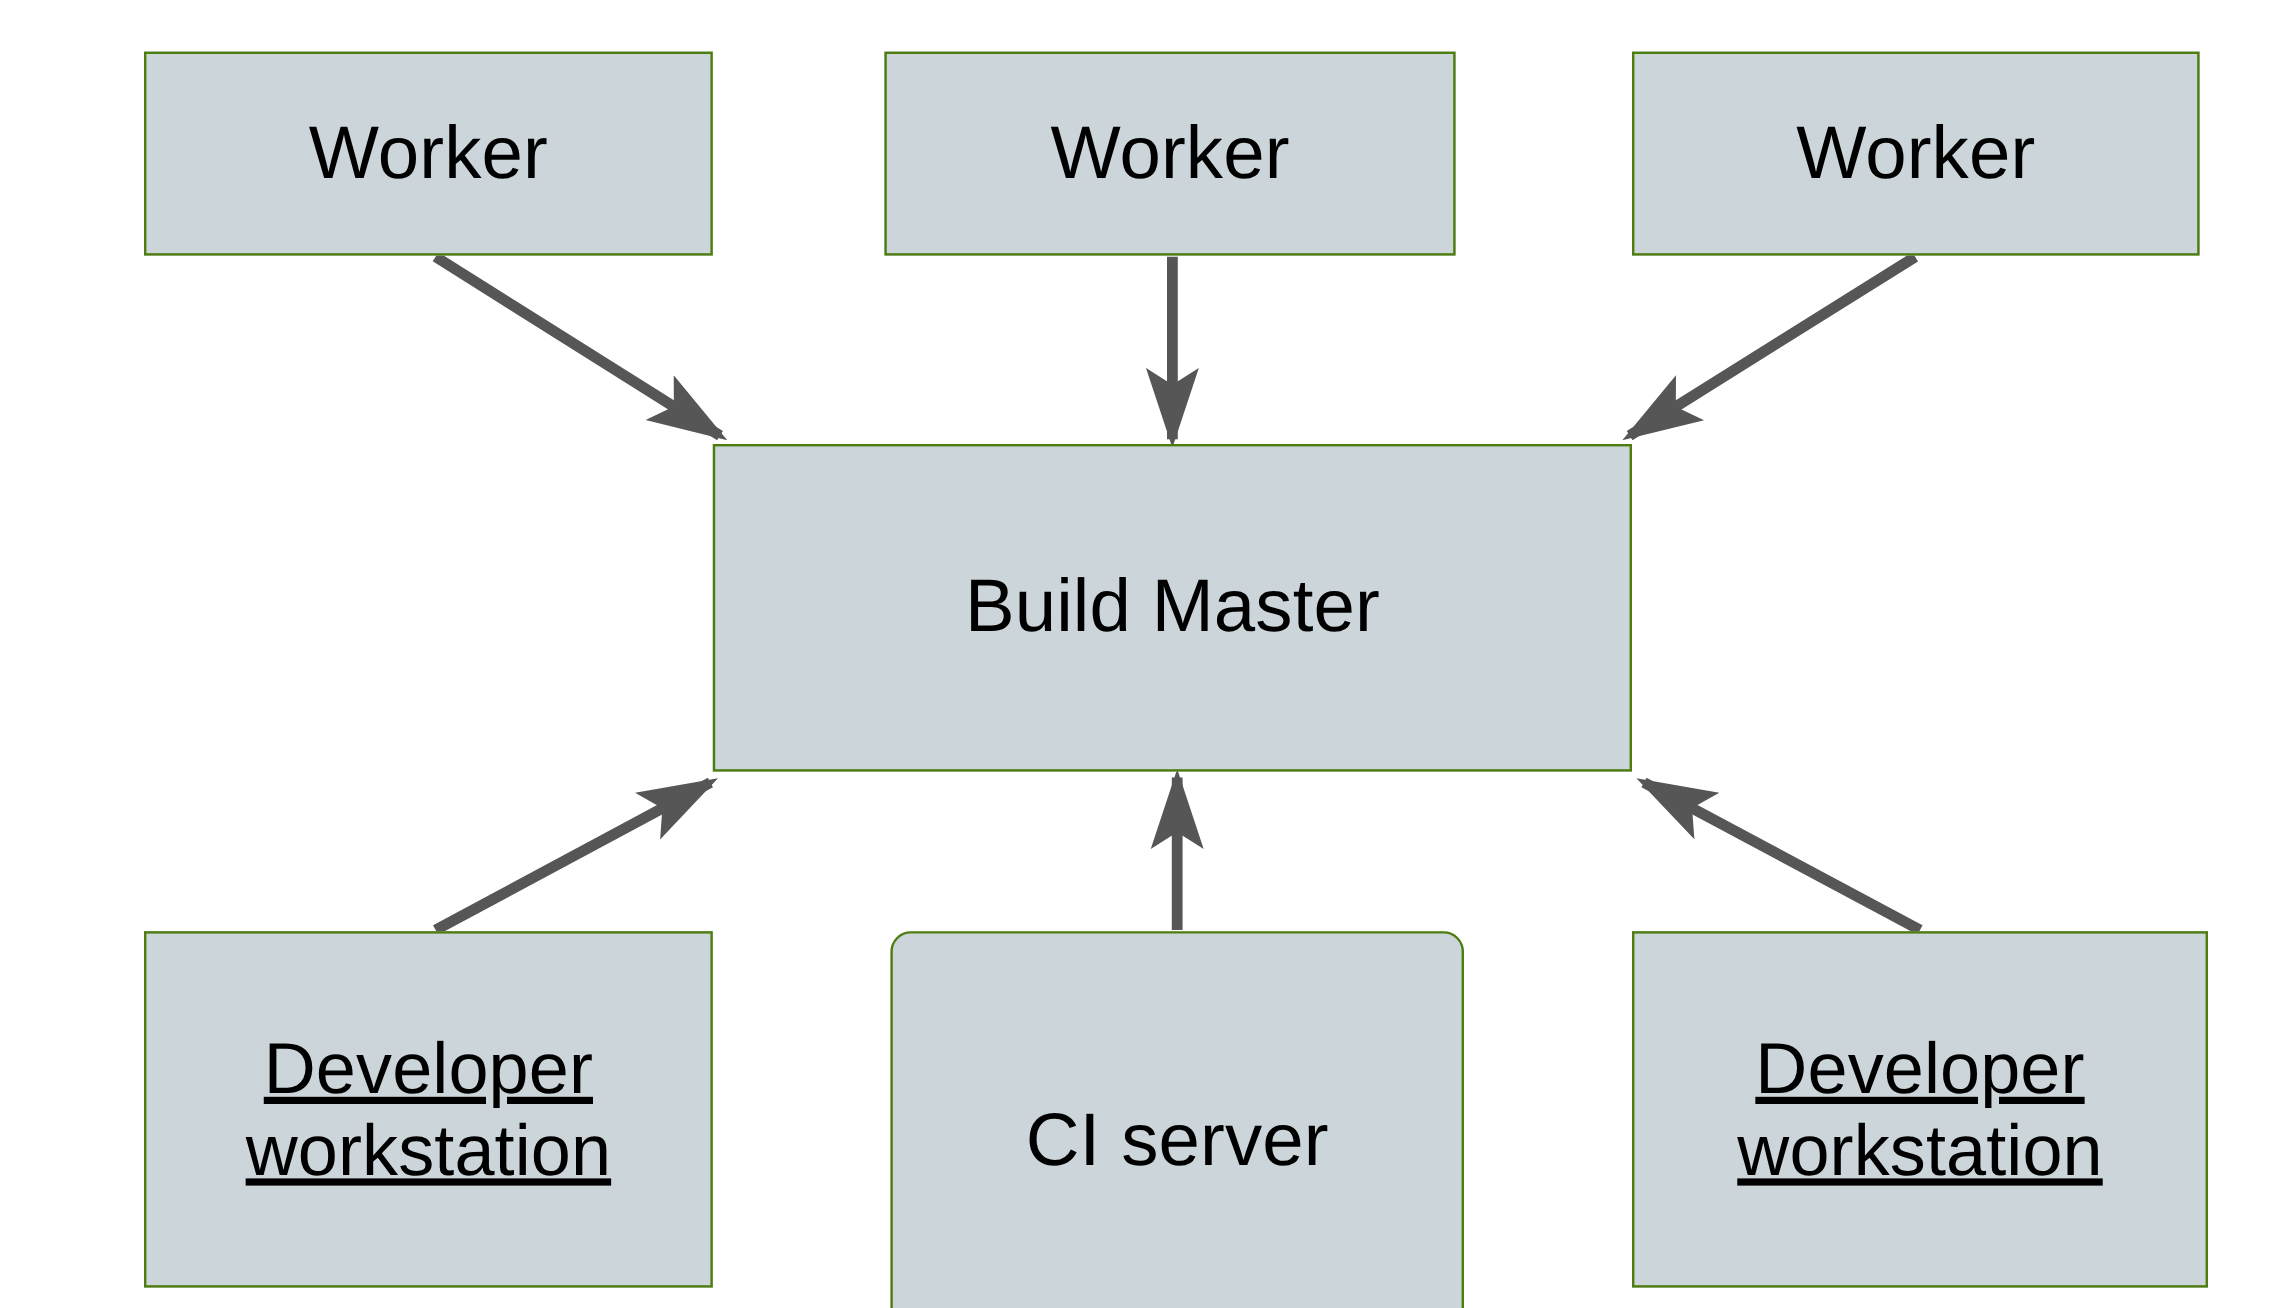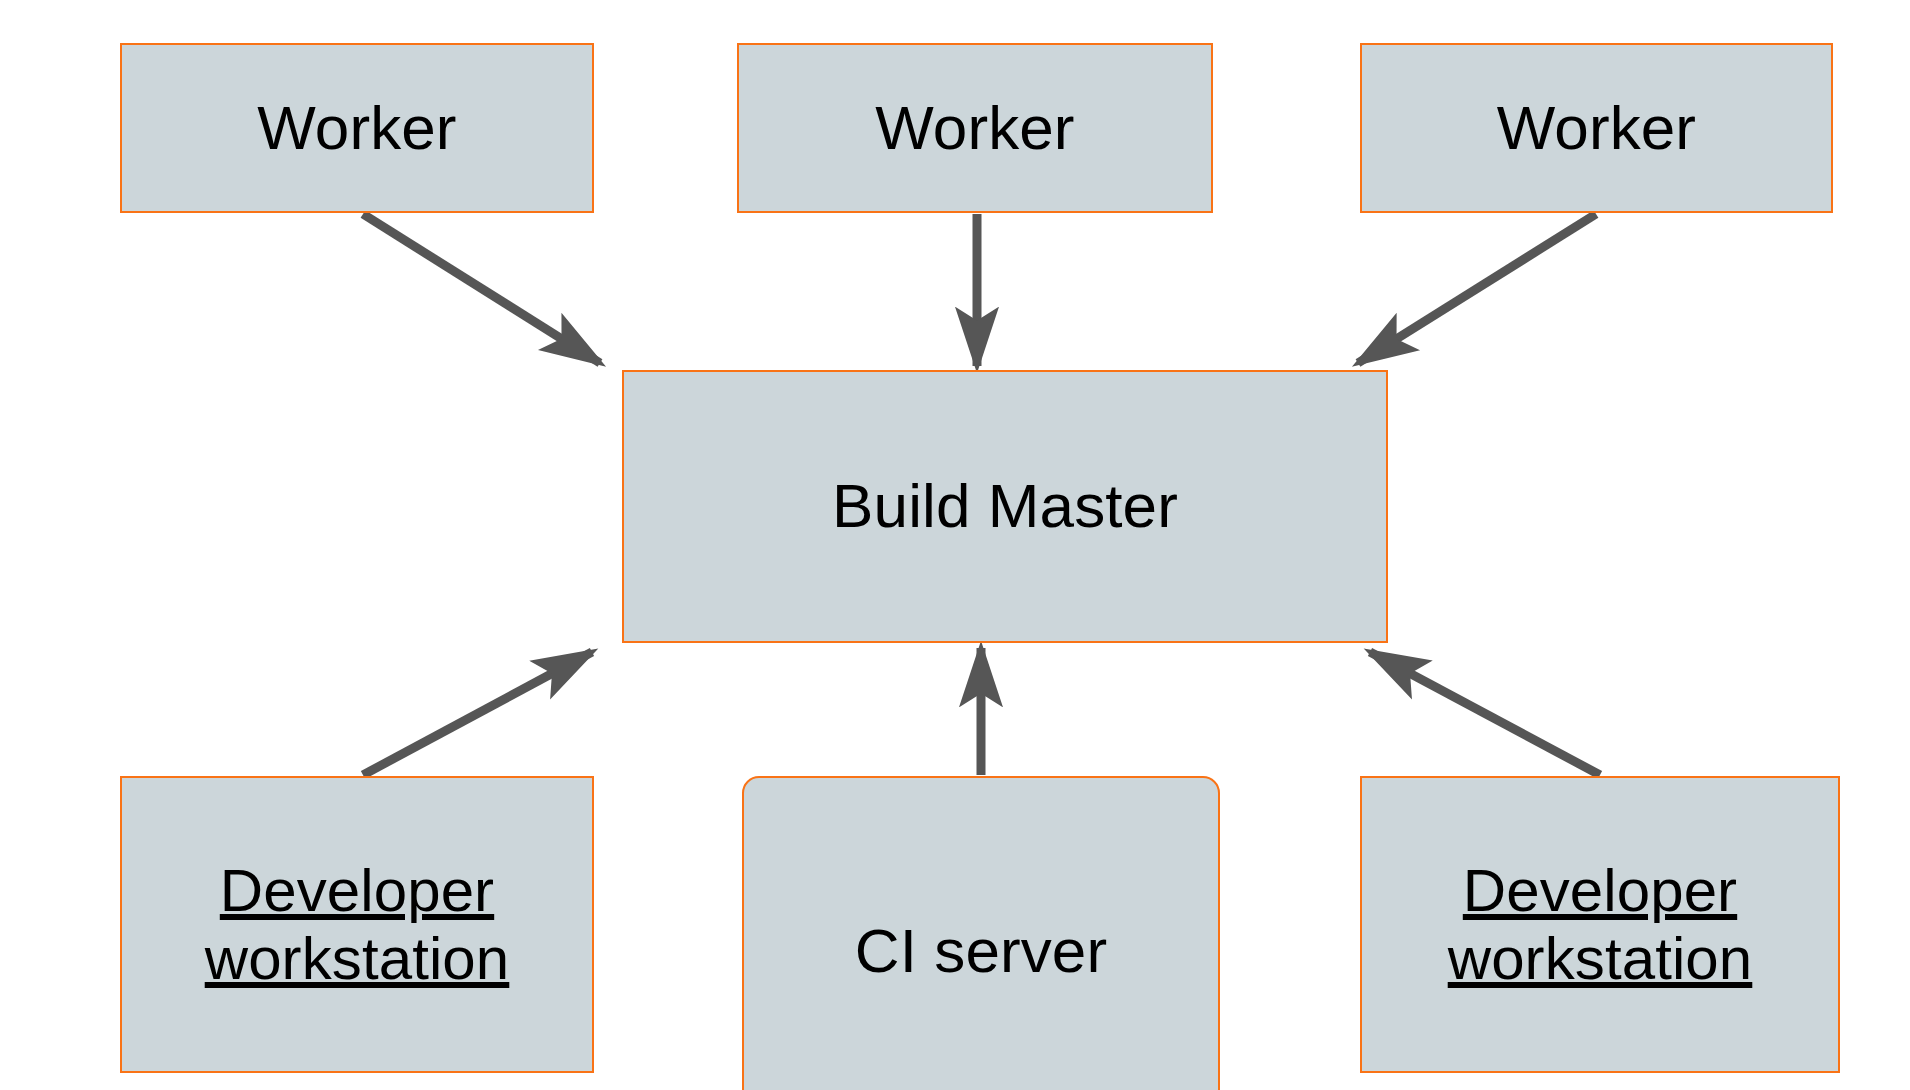--- a/index.html
+++ b/index.html
@@ -24,21 +24,21 @@
     left: 0;
     top: 0;
     width: 1910px;
     height: 1090px;
     pointer-events: none;
   }
   .node {
     position: absolute;
     box-sizing: border-box;
     background: #ccd6da;
-    border: 2px solid #f97316;
+    border: 2px solid #4d7c0f;
     display: flex;
     align-items: center;
     justify-content: center;
     text-align: center;
   }
   .node-label {
     color: #000000;
     font-weight: 400;
     line-height: 1.13;
     letter-spacing: 0.1px;
@@ -77,21 +77,21 @@
   </div>
 
   <div class="node" style="left:737px; top:43px; width:476px; height:170px;">
     <span class="node-label label-lg">Worker</span>
   </div>
 
   <div class="node" style="left:1360px; top:43px; width:473px; height:170px;">
     <span class="node-label label-lg">Worker</span>
   </div>
 
-  <div class="node" style="left:594px; top:370px; width:766px; height:273px;margin-left:28px;">
+  <div class="node" style="left:594px; top:370px; width:766px; height:273px;">
     <span class="node-label label-lg">Build Master</span>
   </div>
 
   <div class="node" style="left:120px; top:776px; width:474px; height:297px;">
     <span class="node-label label-md">Developer
 workstation</span>
   </div>
 
   <div class="node" style="left:742px; top:776px; width:478px; height:350px;border-radius:17px;">
     <span class="node-label label-lg">CI server</span>

